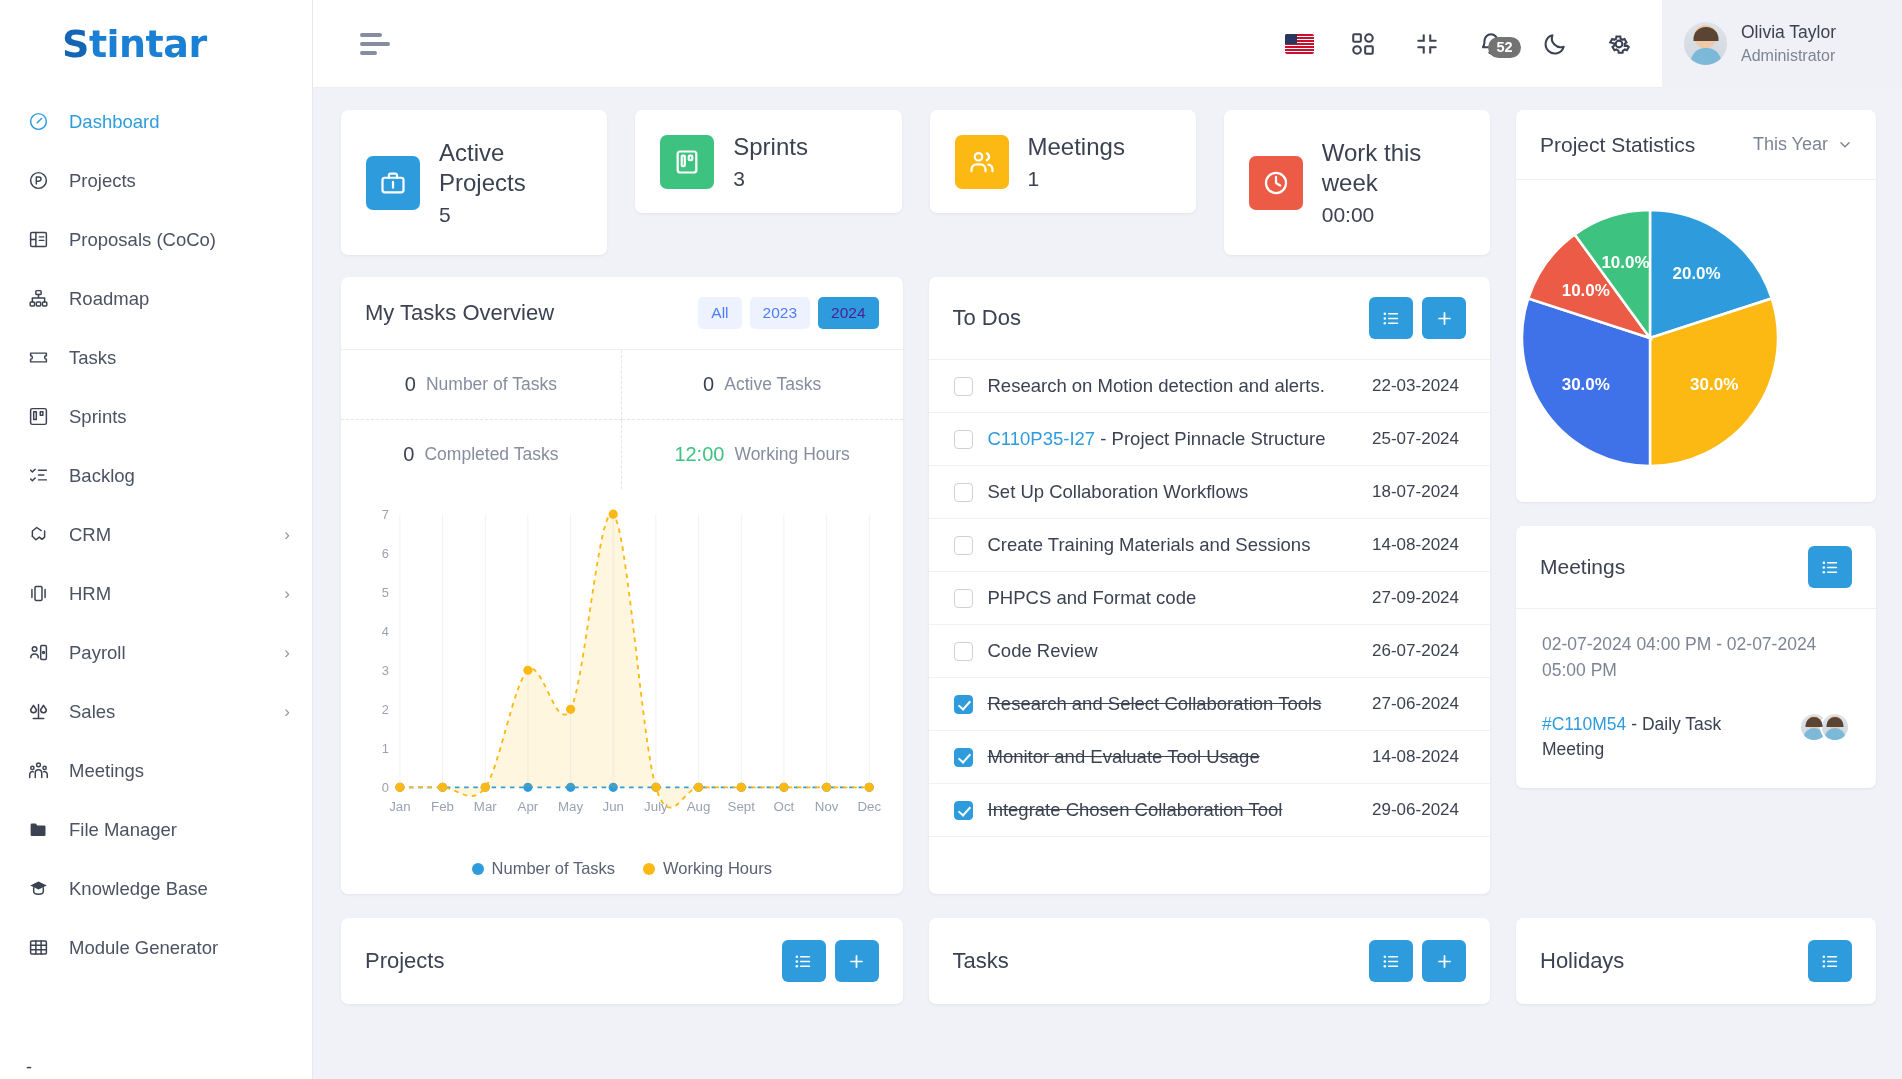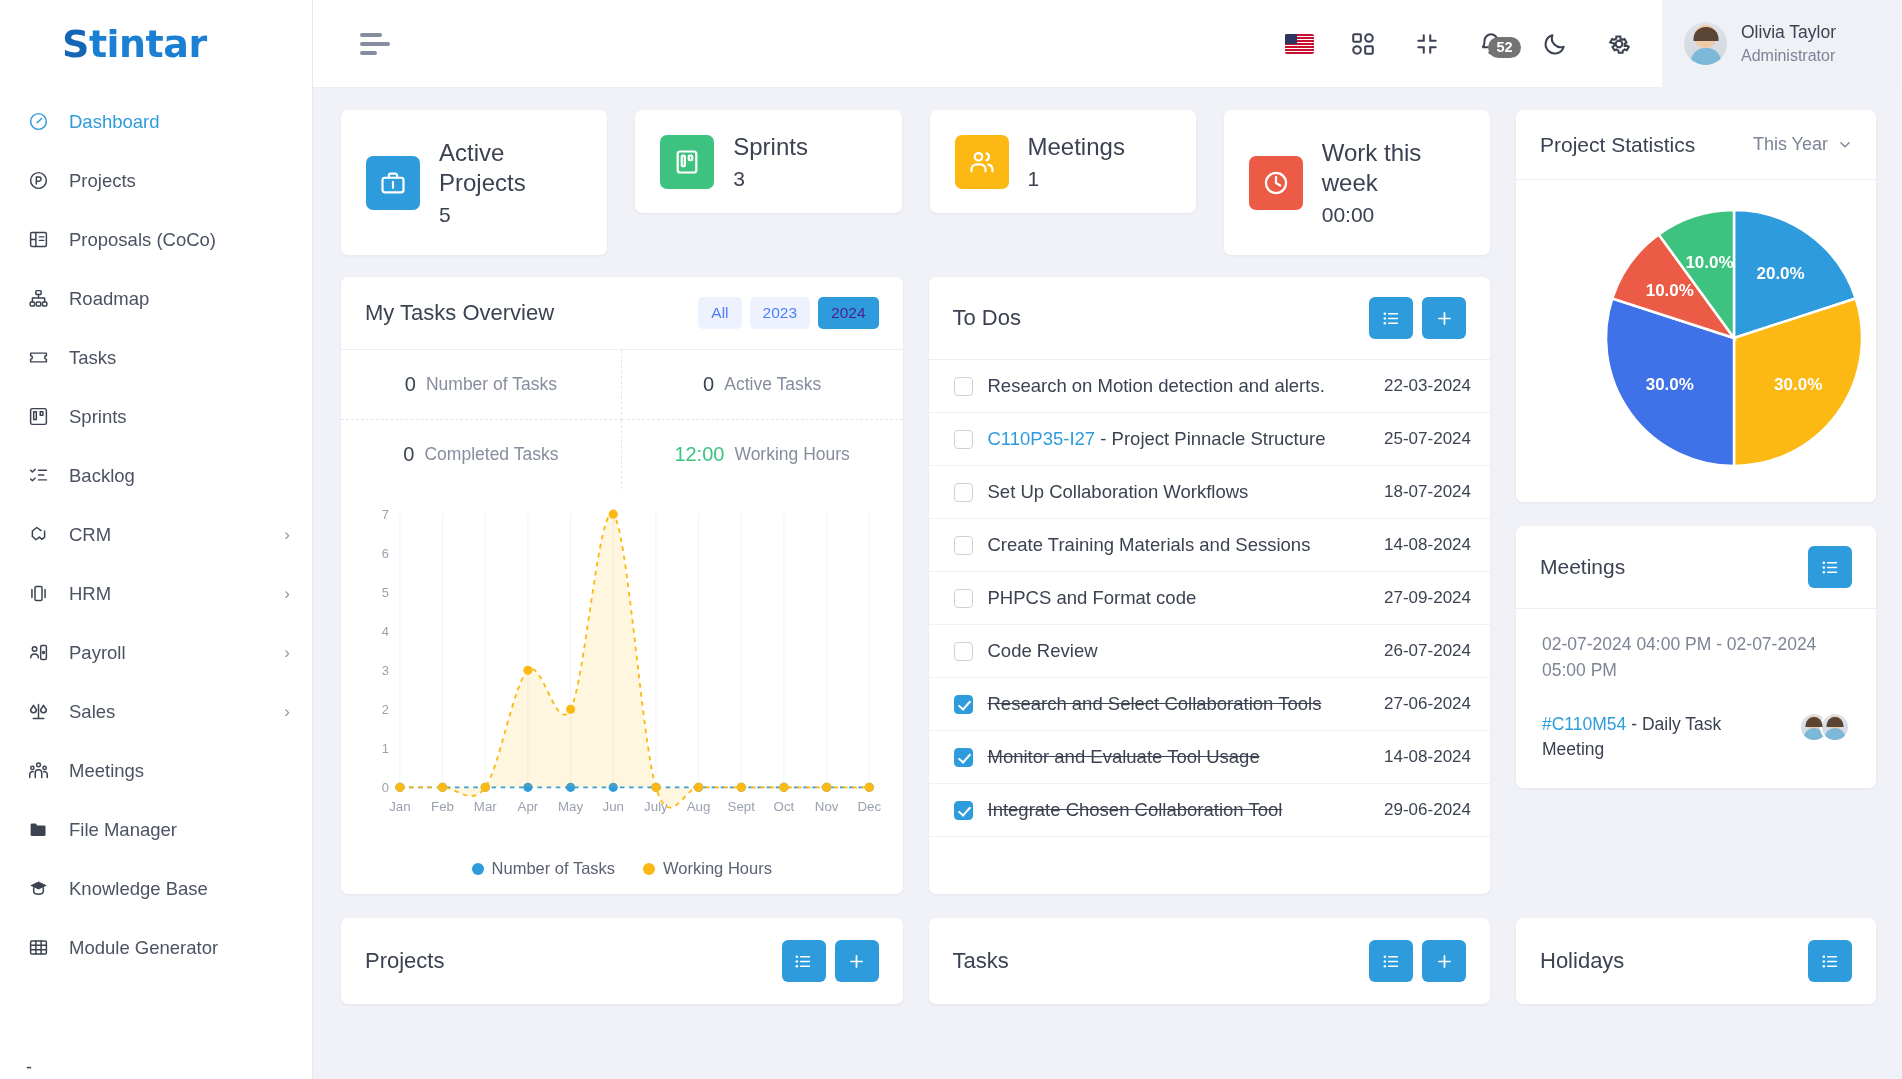--- a/index.html
+++ b/index.html
@@ -139,21 +139,21 @@
   .ov-cell b.green { color: #3ec27f; }
 
   
   .chart-wrap { padding: 16px 18px 14px 18px; }
   .legend { display: flex; justify-content: center; gap: 28px; padding: 6px 0 16px; }
   .legend span { display: flex; align-items: center; gap: 8px; font-size: 16.5px; color: #5b6273; }
   .dot { width: 12px; height: 12px; border-radius: 50%; display: inline-block; }
 
   
   .todo-row {
-    display: flex; align-items: center; gap: 15px; padding: 15px 19px 15px 25px;
+    display: flex; align-items: center; gap: 15px; padding: 15px 31px 15px 25px;
     border-bottom: 1px solid #eff1f5; font-size: 18.5px; color: #3b4251;
   }
   .todo-row:last-child { border-bottom: 1px solid #eff1f5; }
   .cbox {
     width: 19px; height: 19px; border-radius: 4px; border: 1.6px solid #ccd1dc;
     flex: 0 0 19px; background: #fff; cursor: pointer; position: relative;
   }
   .cbox.on { background: #2e9cdc; border-color: #2e9cdc; }
   .cbox.on::after {
     content: ""; position: absolute; left: 6px; top: 2px; width: 5px; height: 10px;
@@ -161,21 +161,21 @@
   }
   .todo-lbl { flex: 1; }
   .todo-lbl.done { text-decoration: line-through; }
   .todo-lbl a { color: #2e9cdc; text-decoration: none; }
   .todo-date { font-size: 17px; color: #3b4251; white-space: nowrap; }
 
   
   .sel { display: flex; align-items: center; gap: 10px; font-size: 18px; color: #7d8496;
          cursor: pointer; }
   .sel svg { width: 14px; height: 14px; }
-  .pie-box { padding: 24px 8px 30px; display: flex; justify-content: flex-end; }
+  .pie-box { padding: 24px 0 30px; display: flex; justify-content: flex-start; }
   .pie { position: relative; width: 268px; height: 268px; }
   .pie svg { display: block; }
   .pie .plab { position: absolute; font-size: 17px; font-weight: 700; color: #fff;
                transform: translate(-50%, -50%); }
 
   .meeting-body { padding: 22px 26px 26px; }
   .mtime { font-size: 17.5px; color: #7d8496; line-height: 1.5; }
   .mrow { display: flex; align-items: flex-start; justify-content: space-between;
           gap: 12px; margin-top: 28px; }
   .mtitle { font-size: 17.5px; color: #3b4251; line-height: 1.45; }

